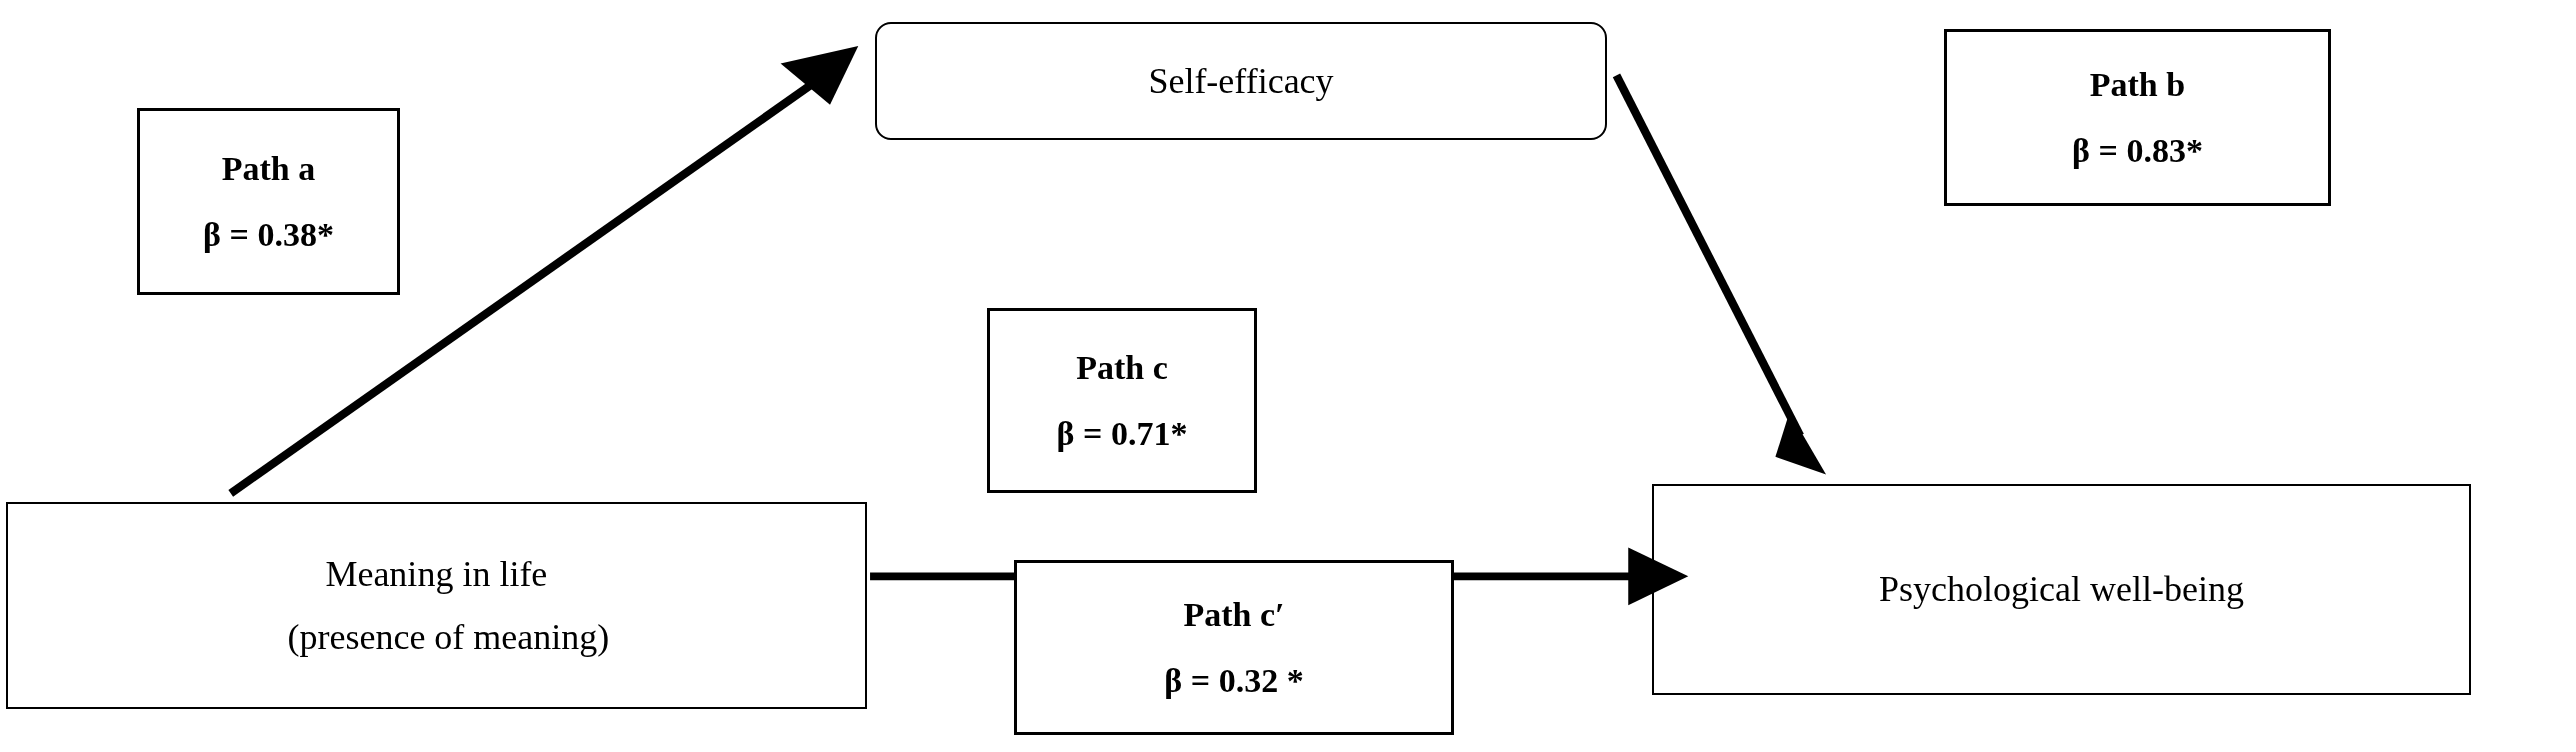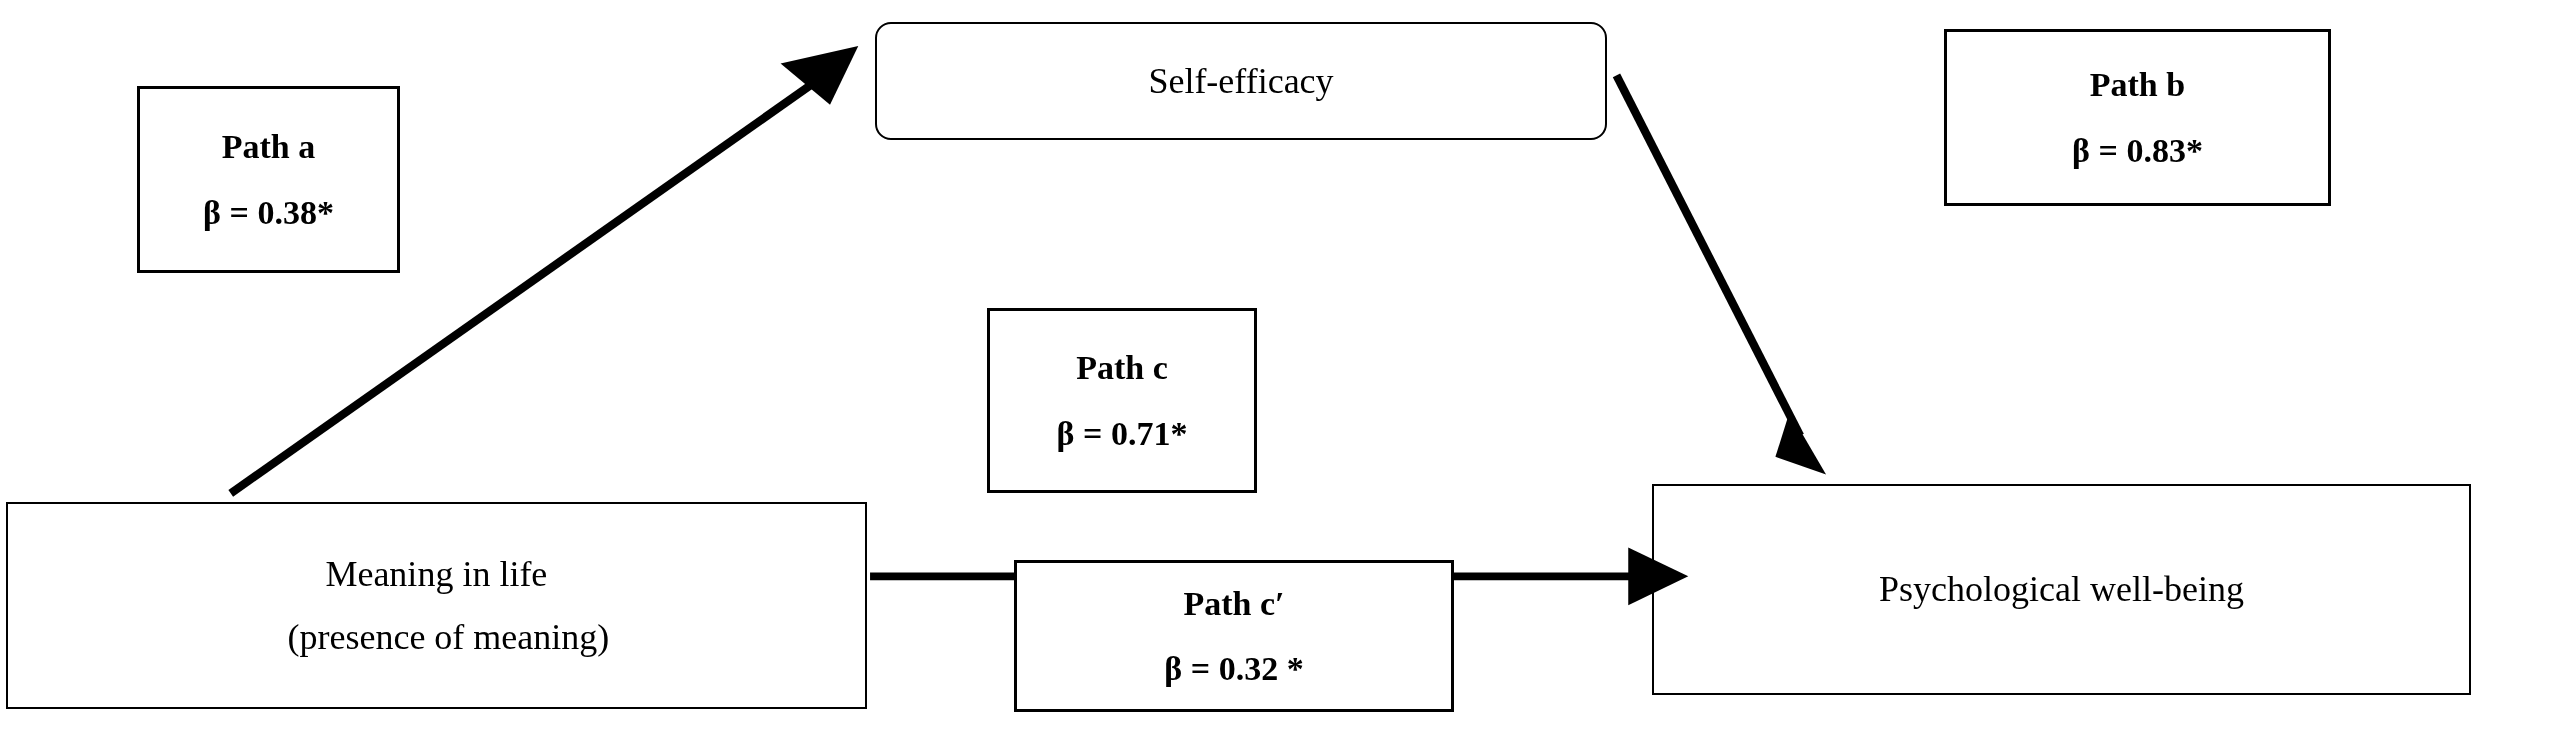--- a/index.html
+++ b/index.html
@@ -70,24 +70,24 @@
     width: 2576px;
     height: 753px;
     z-index: 4;
     pointer-events: none;
   }
   
   #box-self-efficacy { left: 875px; top: 22.4px;  width: 732px; height: 118px; border-radius: 16px; }
   #box-meaning       { left: 5.9px;   top: 502px; width: 861px; height: 207px; }
   #box-wellbeing     { left: 1652px; top: 484px; width: 819px; height: 211px; }
 
-  #box-path-a  { left: 137px;  top: 86px; width: 263px;  height: 187px; }
+  #box-path-a  { left: 137px;  top: 108px; width: 263px;  height: 187px; }
   #box-path-b  { left: 1944px; top: 29px;  width: 387px;  height: 177px; }
   #box-path-c  { left: 987px; top: 308px; width: 270px;  height: 185px; }
-  #box-path-cp { left: 1014px; top: 560px; width: 440px;  height: 152px; }
+  #box-path-cp { left: 1014px; top: 560px; width: 440px;  height: 175px; }
 </style>
 </head>
 <body>
 
 <div id="stage">
 
   <svg id="arrows" viewBox="0 0 4376 1279" width="2576" height="753" xmlns="http://www.w3.org/2000/svg">
 
     <g>
       <line x1="392" y1="838" x2="1412" y2="120" stroke="#000000" stroke-width="14" stroke-linecap="butt"></line>

